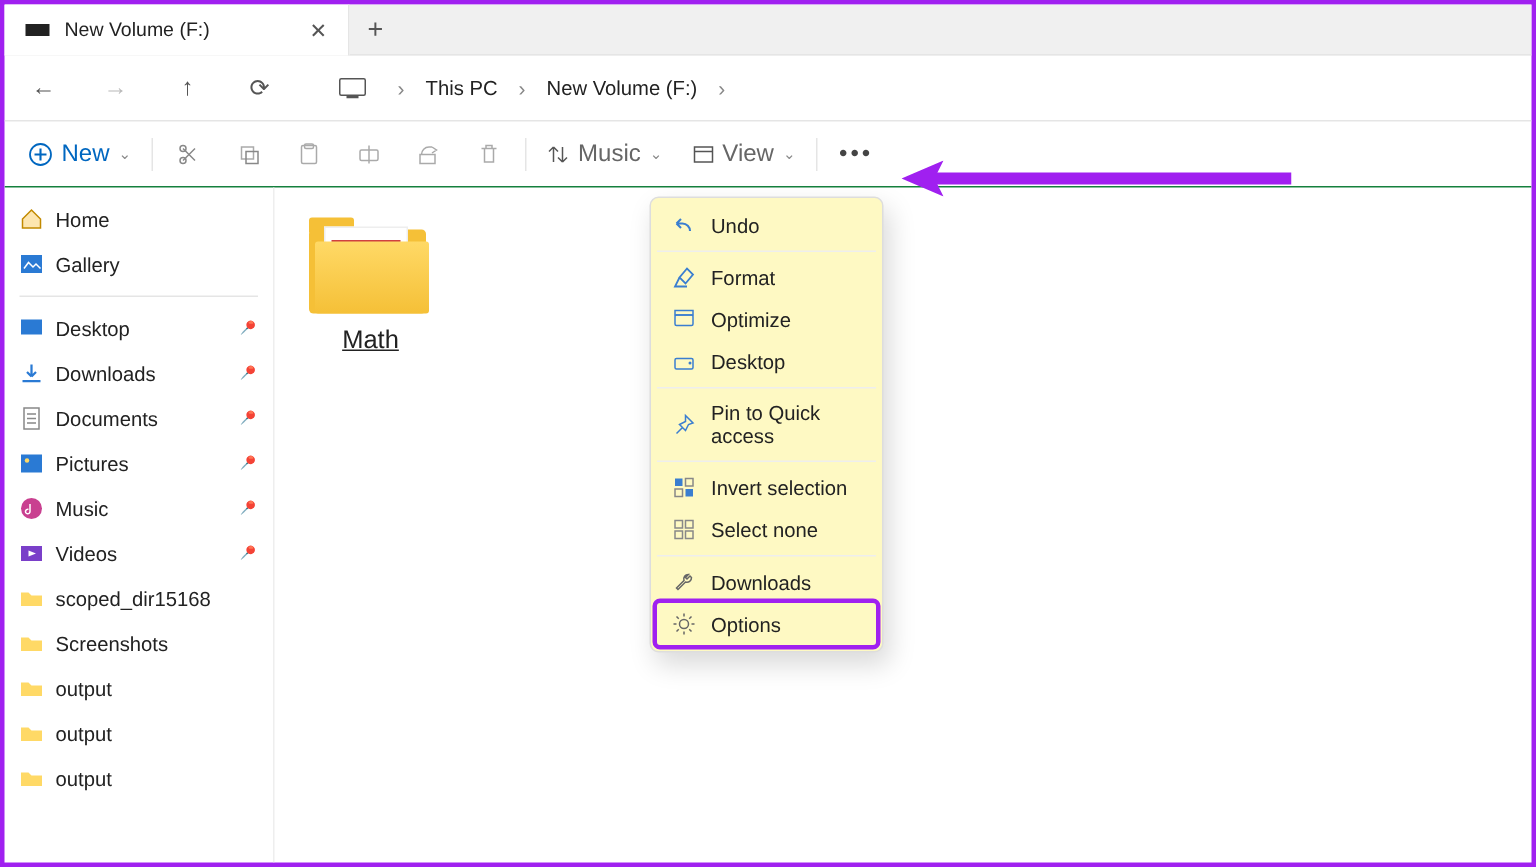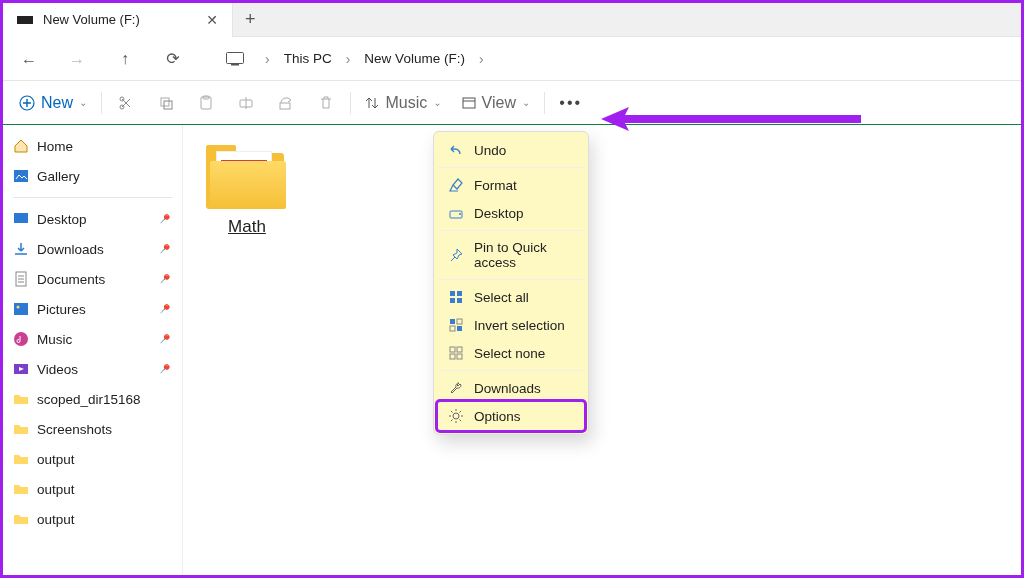--- a/index.html
+++ b/index.html
@@ -290,47 +290,45 @@
     <span class="dd-ico">
         <svg width="16" height="16">
           <path d="M10 2l-5 6 4 4 5-6z M5 8l-3 6h8" fill="none" stroke="#3a7ed0" stroke-width="1.2"></path>
         </svg>
       </span>
     <span>Format</span>
   </div>
   <div class="dd-item">
     <span class="dd-ico">
         <svg width="16" height="16">
+          <rect x="2" y="5" width="12" height="7" rx="1" fill="none" stroke="#3a7ed0"></rect>
+          <rect x="2" y="2" width="12" height="3" fill="none" stroke="#3a7ed0"></rect>
+        </svg>
+      </span>
+    <span>Optimize</span>
+  </div>
+  <div class="dd-item">
+    <span class="dd-ico">
+        <svg width="16" height="16">
           <rect x="2" y="6" width="12" height="7" rx="1" fill="none" stroke="#3a7ed0"></rect>
           <circle cx="12" cy="9" r="1" fill="#3a7ed0"></circle>
         </svg>
       </span>
     <span>Desktop</span>
   </div>
   <div class="dd-sep"></div>
   <div class="dd-item">
     <span class="dd-ico">
         <svg width="16" height="16">
           <path d="M9 2l5 5-3 1-2 4-2-2-4 4 4-4-2-2 4-2z" fill="none" stroke="#3a7ed0"></path>
         </svg>
       </span>
     <span>Pin to Quick access</span>
   </div>
   <div class="dd-sep"></div>
-  <div class="dd-item">
-    <span class="dd-ico">
-        <svg width="16" height="16">
-          <rect x="2" y="2" width="5" height="5" fill="#3a7ed0"></rect>
-          <rect x="9" y="2" width="5" height="5" fill="#3a7ed0"></rect>
-          <rect x="2" y="9" width="5" height="5" fill="#3a7ed0"></rect>
-          <rect x="9" y="9" width="5" height="5" fill="#3a7ed0"></rect>
-        </svg>
-      </span>
-    <span>Select all</span>
-  </div>
   <div class="dd-item">
     <span class="dd-ico">
         <svg width="16" height="16">
           <rect x="2" y="2" width="5" height="5" fill="#3a7ed0"></rect>
           <rect x="9" y="2" width="5" height="5" fill="none" stroke="#888"></rect>
           <rect x="2" y="9" width="5" height="5" fill="none" stroke="#888"></rect>
           <rect x="9" y="9" width="5" height="5" fill="#3a7ed0"></rect>
         </svg>
       </span>
     <span>Invert selection</span>

